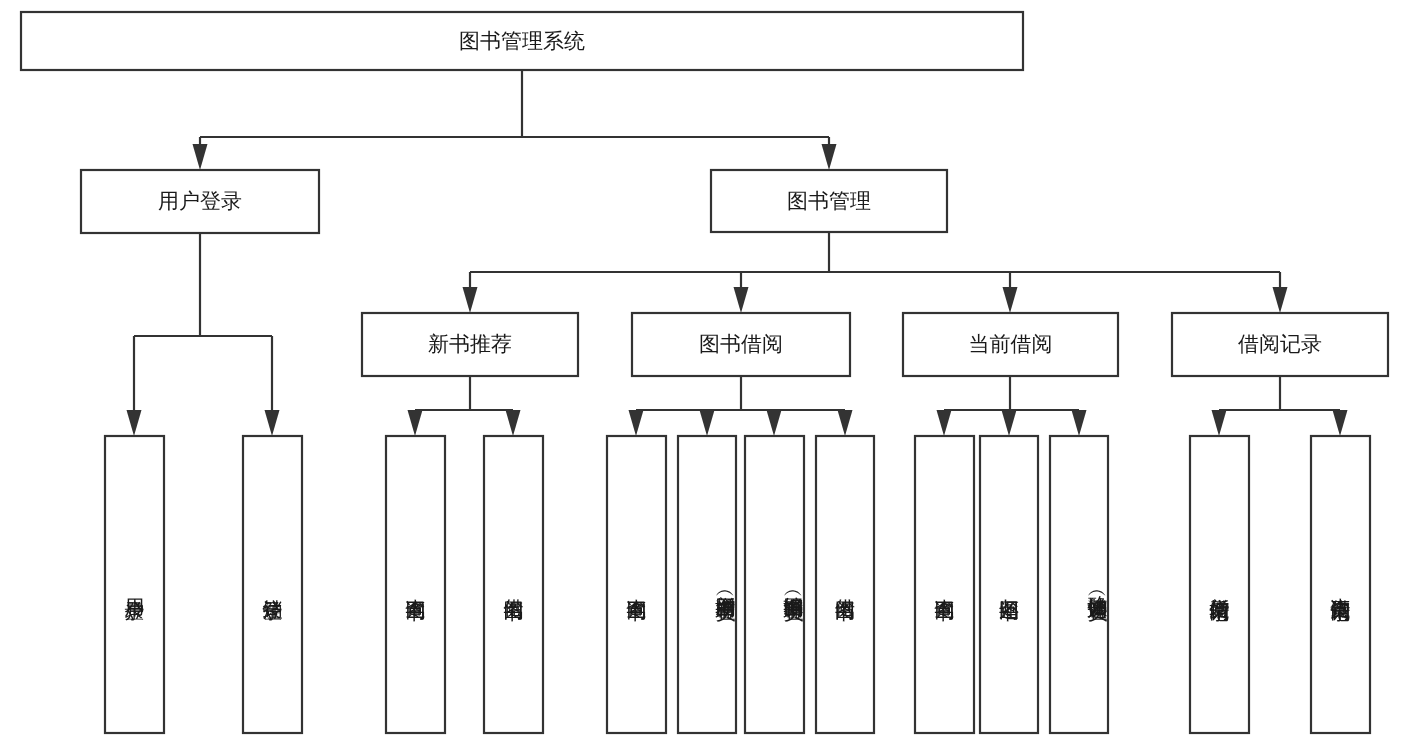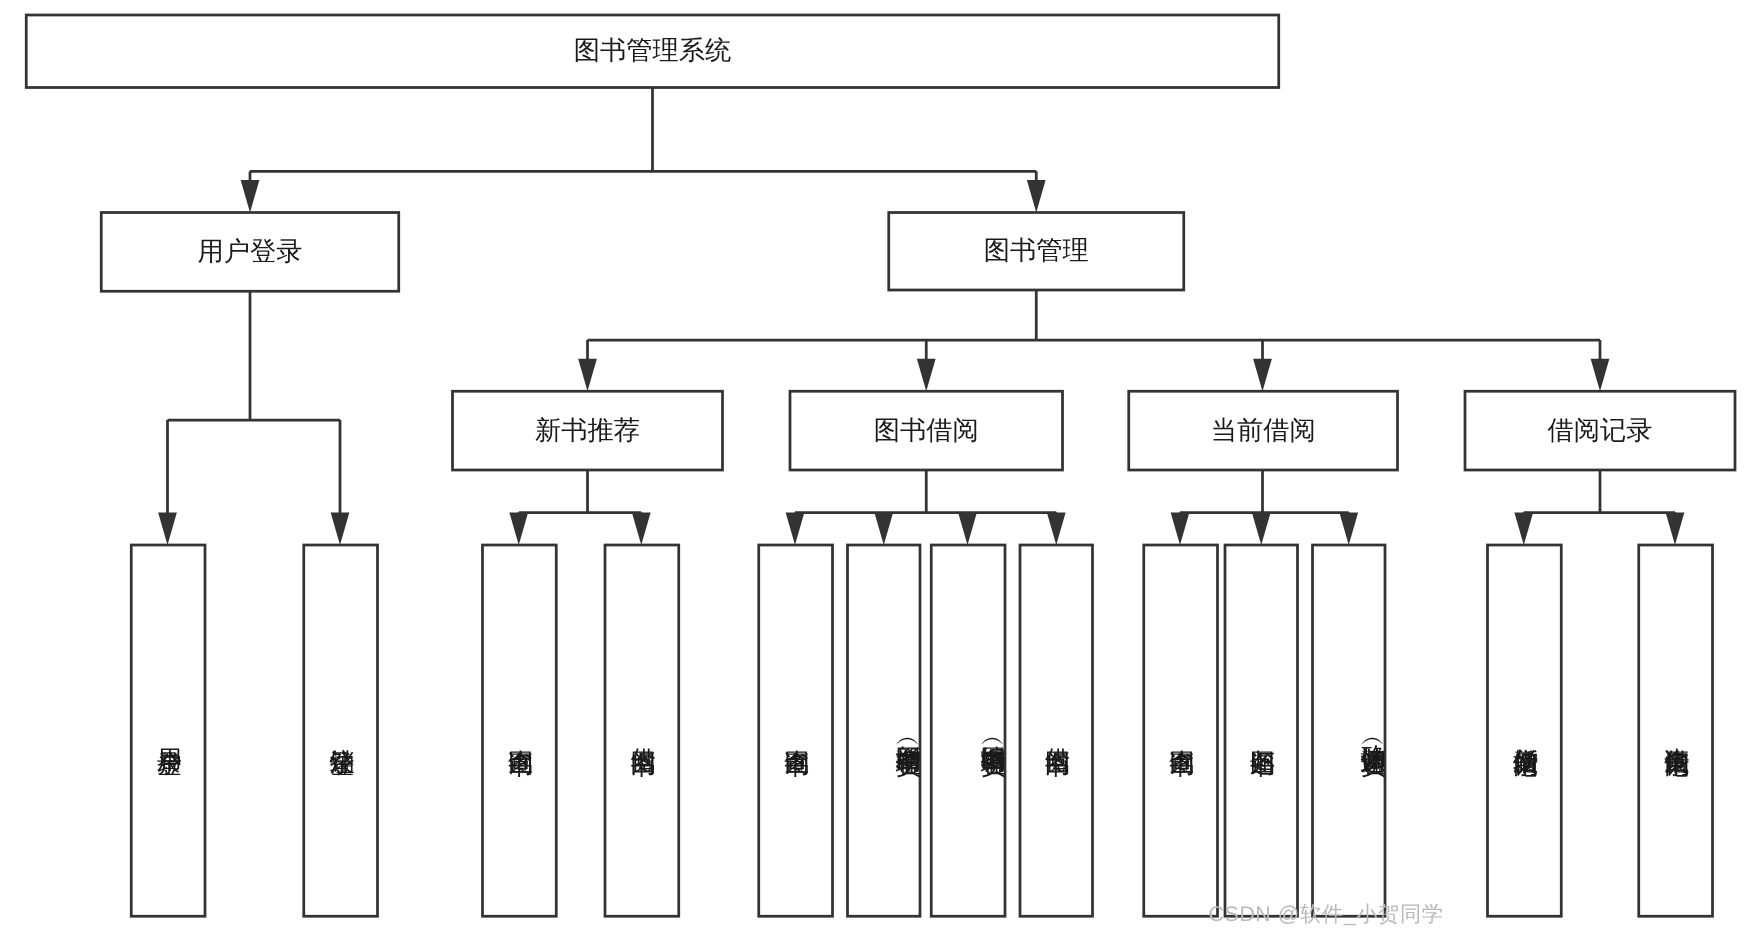--- a/index.html
+++ b/index.html
@@ -220,14 +220,13 @@
       <div class="node-label-v" style="left: 607px; width: 59px; top: 436px; height: 297px; display: flex; align-items: center; justify-content: center;">查询图书</div>
       <div class="node-label-v" style="left: 678px; width: 58px; top: 442px; height: 285px;">新增图书（管理员）</div>
       <div class="node-label-v" style="left: 745px; width: 59px; top: 442px; height: 285px;">编辑图书（管理员）</div>
       <div class="node-label-v" style="left: 816px; width: 58px; top: 436px; height: 297px; display: flex; align-items: center; justify-content: center;">借阅图书</div>
       <div class="node-label-v" style="left: 915px; width: 59px; top: 436px; height: 297px; display: flex; align-items: center; justify-content: center;">查询图书</div>
       <div class="node-label-v" style="left: 980px; width: 58px; top: 436px; height: 297px; display: flex; align-items: center; justify-content: center;">归还图书</div>
       <div class="node-label-v" style="left: 1050px; width: 58px; top: 442px; height: 285px;">确认归还（管理员）</div>
       <div class="node-label-v" style="left: 1190px; width: 59px; top: 436px; height: 297px; display: flex; align-items: center; justify-content: center;">新增借阅记录</div>
       <div class="node-label-v" style="left: 1311px; width: 59px; top: 436px; height: 297px; display: flex; align-items: center; justify-content: center;">查询借阅记录</div>
     </div>
-  <div class="watermark">CSDN @软件_小贺同学</div>
 </div>
 
 </body></html>

